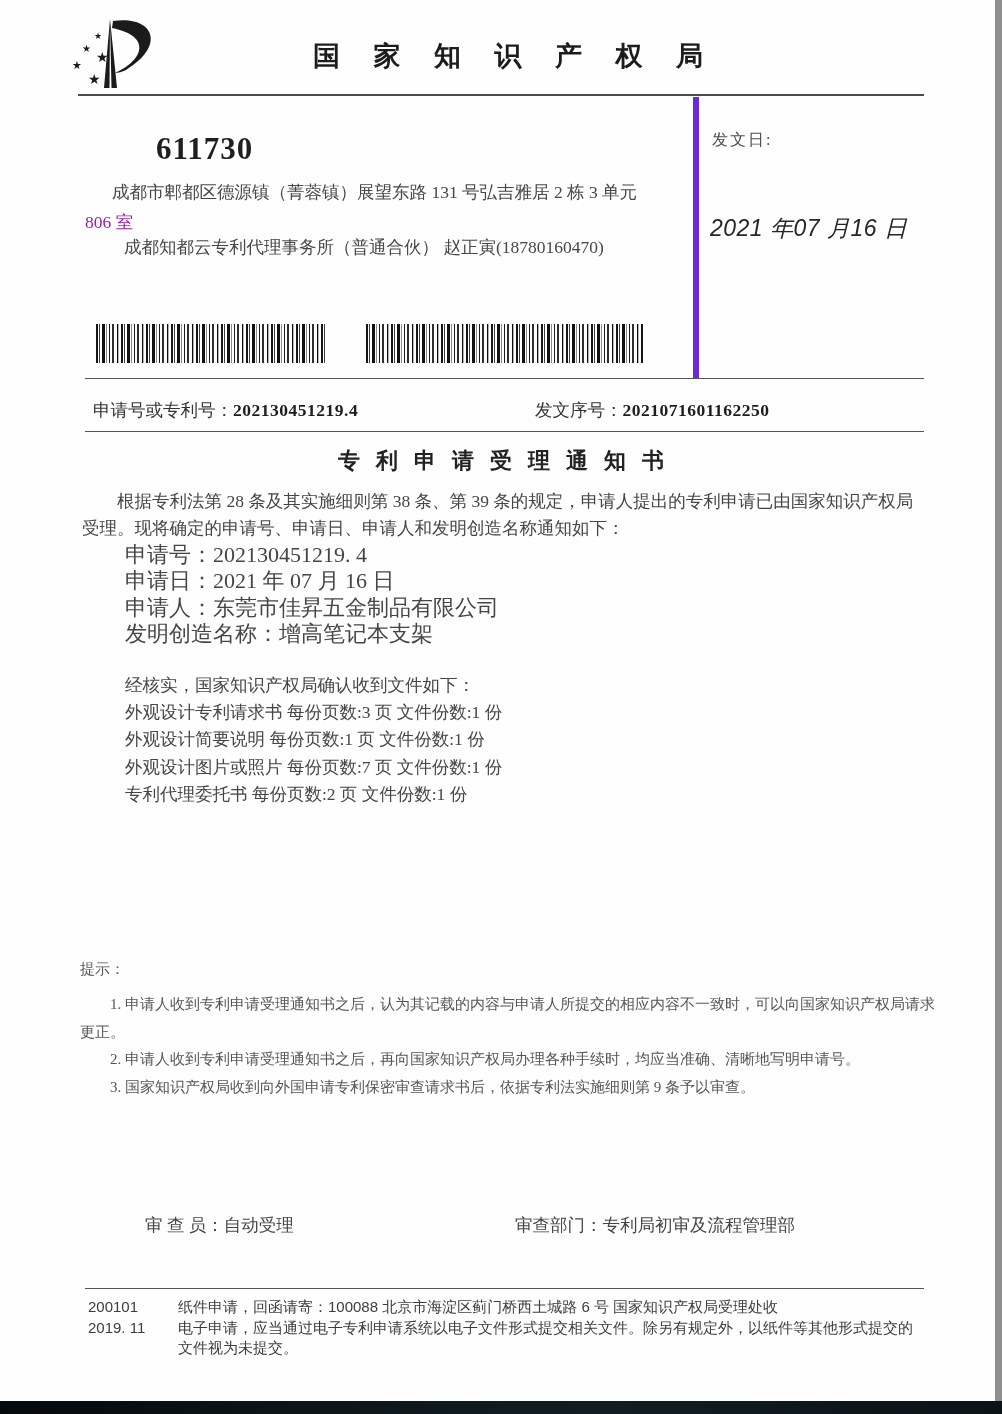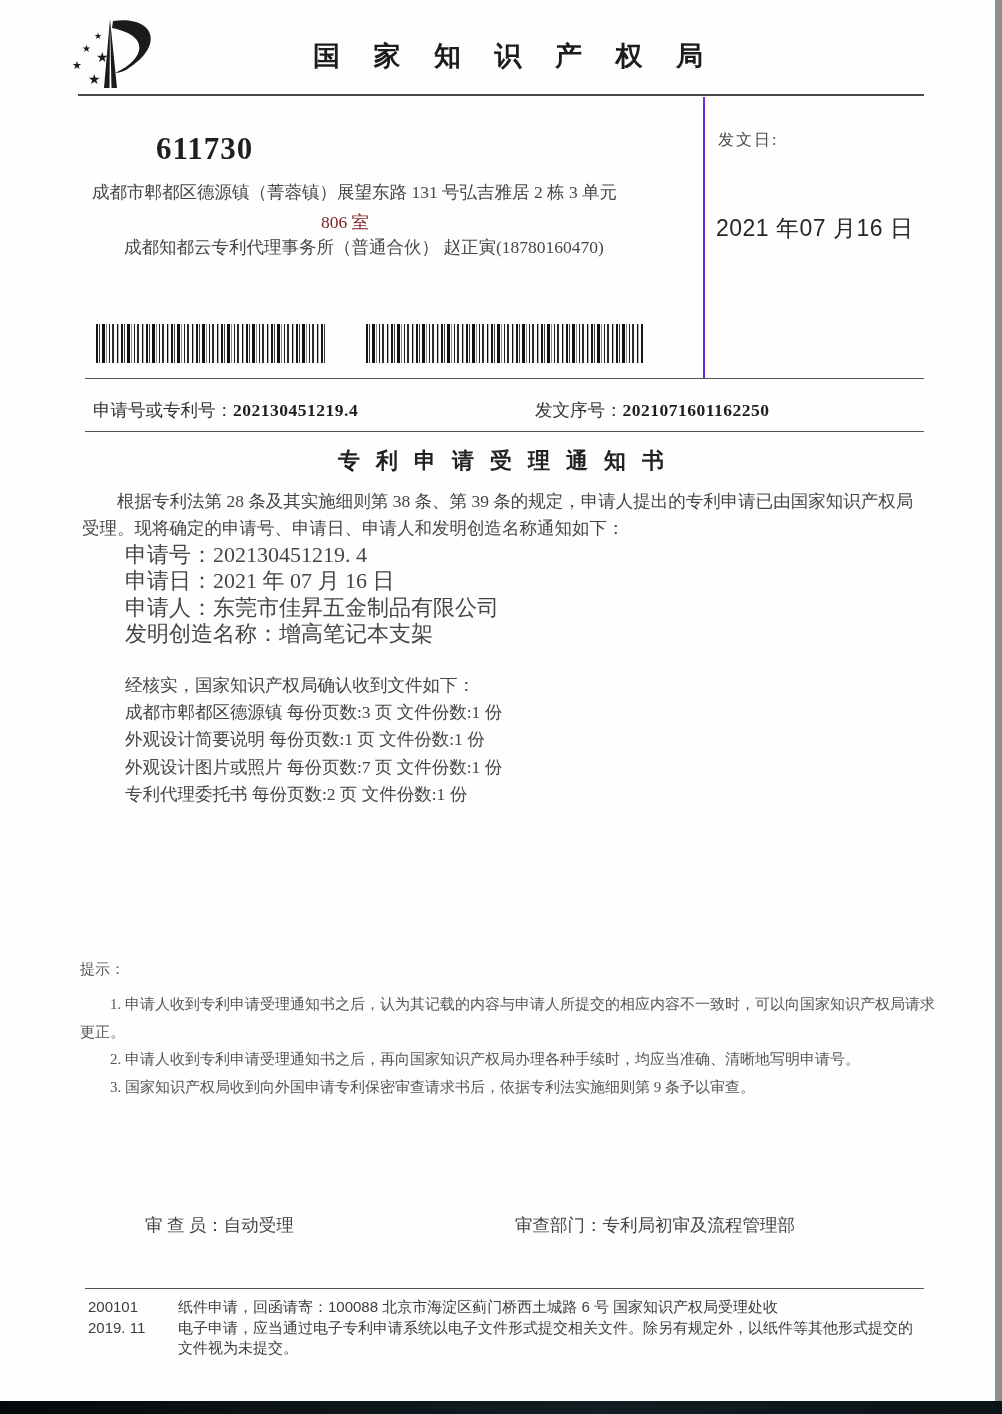--- a/index.html
+++ b/index.html
@@ -18,29 +18,29 @@
     position:absolute; top:38px; left:0; width:1002px;
     text-align:center; font-size:27px; font-weight:bold; color:#1c1c1c;
     letter-spacing:13px; text-indent:13px;
     font-family:"Liberation Sans","DejaVu Sans",sans-serif;
     padding-left:14px;
   }
   .logo { position:absolute; left:64px; top:14px; }
 
   
   .mail-code { position:absolute; left:112px; top:131px; font-size:31px; font-weight:bold; color:#1f1f1f; letter-spacing:1px;margin-left:44px; }
-  .addr1 { position:absolute; left:92px; top:180px; font-size:17.5px; color:#474747; }
-  .addr2 { position:absolute; left:85px; top:210px; width:520px; text-align:center; font-size:17.5px; color:#7f1d1d; }
+  .addr1 { position:absolute; left:112px; top:180px; font-size:17.5px; color:#474747; }
+  .addr2 { position:absolute; left:85px; top:210px; width:520px; text-align:left; font-size:17.5px; color:#a21caf; }
   .recipient { position:absolute; left:124px; top:235px; font-size:17.5px; color:#474747; }
 
   
-  .dispatch-panel { position:absolute; left:693px; top:97px; width:231px; height:281px; border-left:2px solid #6d28d9;margin-left:10px; }
+  .dispatch-panel { position:absolute; left:693px; top:97px; width:231px; height:281px; border-left:6px solid #6d28d9; }
   .dispatch-label { position:absolute; left:13px; top:33px; font-size:16px; color:#4d4d4d; letter-spacing:2px; }
   .dispatch-date { position:absolute; left:11px; top:116px; font-size:23px; color:#262626;
-    font-family:"Liberation Sans","DejaVu Sans",sans-serif; letter-spacing:0.5px; }
+    font-family:"Liberation Sans","DejaVu Sans",sans-serif; letter-spacing:0.5px;font-style:italic; }
 
   
   .barcode { position:absolute; top:324px; height:39px;
     background:repeating-linear-gradient(90deg,
       #161616 0 2px, #fdfdfd 2px 3px, #3c3c3c 3px 4px, #fdfdfd 4px 6px,
       #101010 6px 9px, #fdfdfd 9px 10px, #8a8a8a 10px 11px, #fdfdfd 11px 13px,
       #1d1d1d 13px 14px, #fdfdfd 14px 16px, #2e2e2e 16px 18px, #fdfdfd 18px 21px,
       #0e0e0e 21px 22px, #b3b3b3 22px 23px, #fdfdfd 23px 25px);
   }
   .barcode.b1 { left:96px; width:230px; }
@@ -131,21 +131,21 @@
 
   <div class="fields">
     <div>申请号：202130451219. 4</div>
     <div>申请日：2021 年 07 月 16 日</div>
     <div>申请人：东莞市佳昇五金制品有限公司</div>
     <div>发明创造名称：增高笔记本支架</div>
   </div>
 
   <div class="received">
     <div>经核实，国家知识产权局确认收到文件如下：</div>
-    <div>成都市郫都区德源镇 每份页数:3 页  文件份数:1 份</div>
+    <div>外观设计专利请求书 每份页数:3 页  文件份数:1 份</div>
     <div>外观设计简要说明  每份页数:1 页  文件份数:1 份</div>
     <div>外观设计图片或照片  每份页数:7 页  文件份数:1 份</div>
     <div>专利代理委托书  每份页数:2 页  文件份数:1 份</div>
   </div>
 
   <div class="tips">
     <div class="tips-label">提示：</div>
     <p class="tip">1. 申请人收到专利申请受理通知书之后，认为其记载的内容与申请人所提交的相应内容不一致时，可以向国家知识产权局请求更正。</p>
     <p class="tip">2. 申请人收到专利申请受理通知书之后，再向国家知识产权局办理各种手续时，均应当准确、清晰地写明申请号。</p>
     <p class="tip">3. 国家知识产权局收到向外国申请专利保密审查请求书后，依据专利法实施细则第 9 条予以审查。</p>

